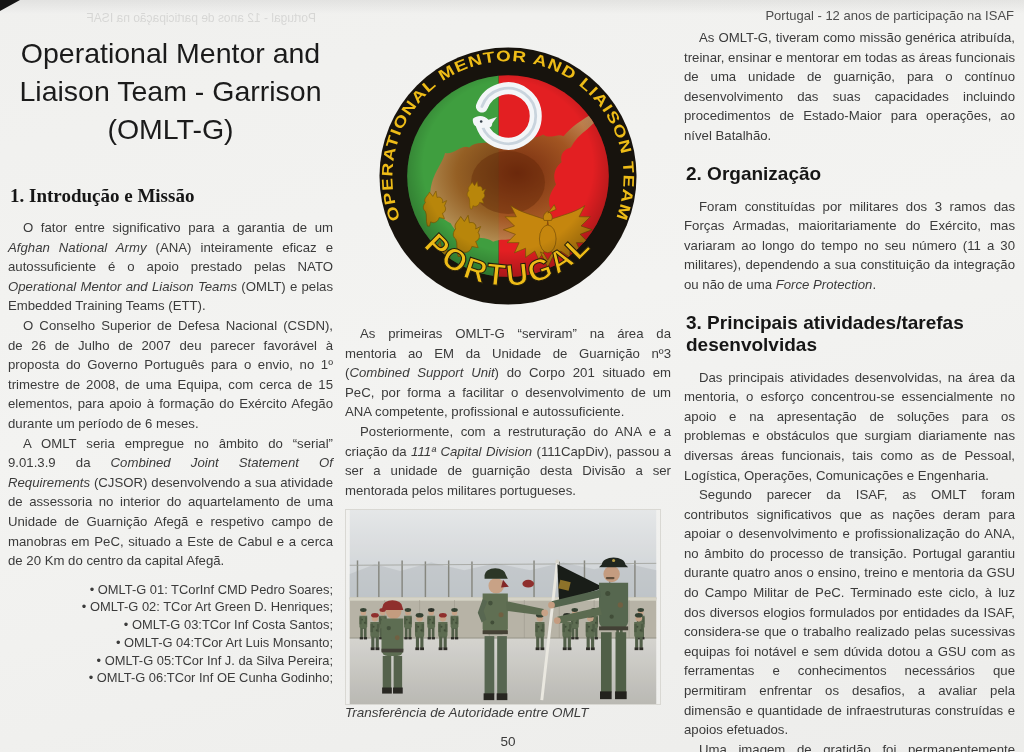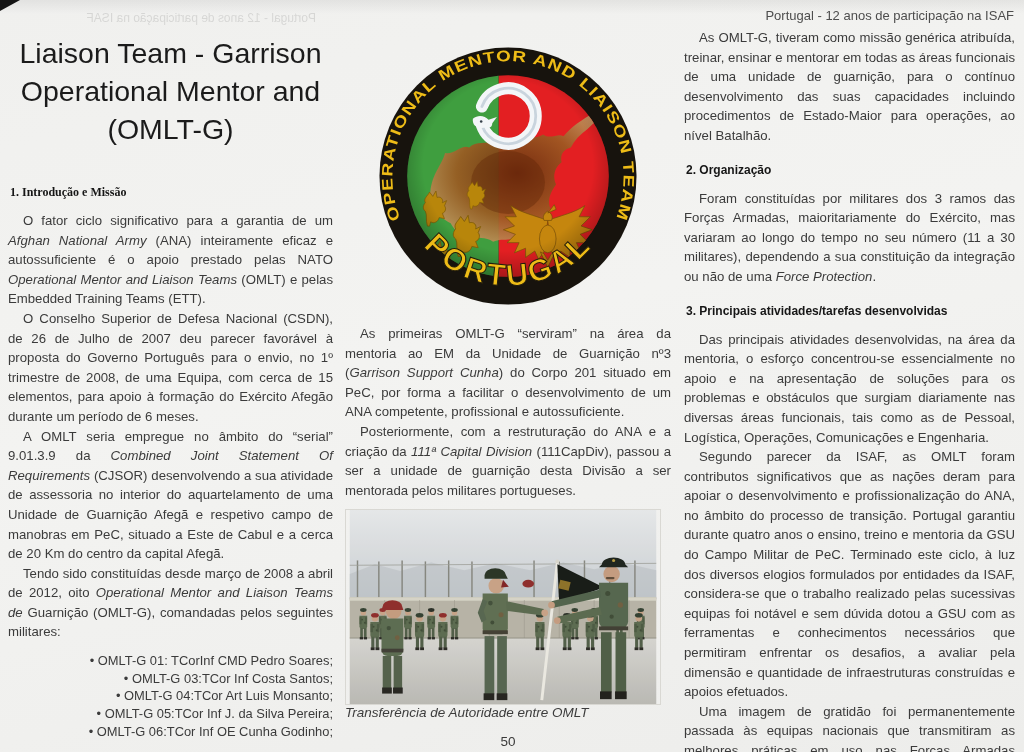--- a/index.html
+++ b/index.html
@@ -15,21 +15,21 @@
     border-top:11px solid #141414;border-right:20px solid transparent;z-index:5;}
   .bleed{position:absolute;top:11px;left:66px;width:250px;font-size:12px;color:#7d7d7d;
     opacity:.22;transform:scaleX(-1);filter:blur(.7px);white-space:nowrap;}
   .running-header{position:absolute;top:8px;right:10px;font-size:13px;color:#4d4d4d;}
   .col{position:absolute;}
   .col-left{left:8px;top:34px;width:325px;}
   .col-mid{left:345px;top:42px;width:326px;}
   .col-right{left:684px;top:28px;width:331px;}
   .title{margin:0;font-size:28.5px;line-height:38px;font-weight:400;color:#1b1b1b;text-align:center;}
   .title .tl{display:block;}
-  .sec{font-size:12px;font-weight:700;color:#161616;margin:0;}
+  .sec{font-size:19px;font-weight:700;color:#161616;margin:0;}
   .col-left .sec{margin:37px 0 11px 2px;font-family:Liberation Serif, serif;}
   .col-right .sec{margin:17px 0 12px 2px;}
   .para{font-size:13.2px;line-height:19.6px;text-align:justify;margin:0;text-indent:15px;color:#3b3b3b;}
   .it{font-style:italic;}
   .commanders{list-style:none;margin:10px 0 0 0;padding:0 0 0 40px;}
   .cmd{font-size:12.9px;line-height:17.7px;color:#3b3b3b;text-align:right;}
   .cmd::before{content:"•\00a0";}
   .emblem{width:280px;height:270px;margin:0 auto;}
   .emblem svg{width:100%;height:100%;display:block;}
   .mid-text{margin-top:12px;}
@@ -42,31 +42,31 @@
 <body>
 
 <div class="page">
 
   <div class="corner-artifact"></div>
   <div class="bleed">Portugal - 12 anos de participação na ISAF</div>
   <div class="running-header">Portugal - 12 anos de participação na ISAF</div>
 
   <section class="col col-left">
     <h1 class="title">
+      <span class="tl">Operational Mentor and</span>
       <span class="tl">Liaison Team - Garrison</span>
-      <span class="tl">Operational Mentor and</span>
       <span class="tl">(OMLT-G)</span>
     </h1>
     <h2 class="sec">1. Introdução e Missão</h2>
-    <p class="para"><span>O fator ciclo significativo para a garantia de um </span><span class="it">Afghan National Army</span><span> (ANA) inteiramente eficaz e autossuficiente é o apoio prestado pelas NATO </span><span class="it">Operational Mentor and Liaison Teams</span><span> (OMLT) e pelas Embedded Training Teams (ETT).</span></p>
+    <p class="para"><span>O fator entre significativo para a garantia de um </span><span class="it">Afghan National Army</span><span> (ANA) inteiramente eficaz e autossuficiente é o apoio prestado pelas NATO </span><span class="it">Operational Mentor and Liaison Teams</span><span> (OMLT) e pelas Embedded Training Teams (ETT).</span></p>
     <p class="para"><span>O Conselho Superior de Defesa Nacional (CSDN), de 26 de Julho de 2007 deu parecer favorável à proposta do Governo Português para o envio, no 1º trimestre de 2008, de uma Equipa, com cerca de 15 elementos, para apoio à formação do Exército Afegão durante um período de 6 meses.</span></p>
     <p class="para"><span>A OMLT seria empregue no âmbito do “serial” 9.01.3.9 da </span><span class="it">Combined Joint Statement Of Requirements</span><span> (CJSOR) desenvolvendo a sua atividade de assessoria no interior do aquartelamento de uma Unidade de Guarnição Afegã e respetivo campo de manobras em PeC, situado a Este de Cabul e a cerca de 20 Km do centro da capital Afegã.</span></p>
-    <p class="para"><span>Tendo sido constituídas desde março de 2008 a abril de 2012, oito </span><span class="it">Operational Mentor and Liaison Teams de</span><span> Guarnição (OMLT-G), comandadas pelos seguintes militares:</span></p>
     <ul class="commanders">
       <li class="cmd">OMLT-G 01: TCorInf CMD Pedro Soares;</li>
+      <li class="cmd">OMLT-G 02: TCor Art Green D. Henriques;</li>
       <li class="cmd">OMLT-G 03:TCor Inf Costa Santos;</li>
       <li class="cmd">OMLT-G 04:TCor Art Luis Monsanto;</li>
       <li class="cmd">OMLT-G 05:TCor Inf J. da Silva Pereira;</li>
       <li class="cmd">OMLT-G 06:TCor Inf OE Cunha Godinho;</li>
 
     </ul>
   </section>
 
   <section class="col col-mid">
     <div class="emblem">
@@ -118,21 +118,21 @@
         <text font-family="Liberation Sans, sans-serif" font-size="16.5" font-weight="bold" fill="#eebc17" letter-spacing="1">
           <textPath href="#arcTop" startOffset="6" textLength="486" lengthAdjust="spacingAndGlyphs">OPERATIONAL MENTOR AND LIAISON TEAM</textPath>
         </text>
         <text font-family="Liberation Sans, sans-serif" font-size="33" font-weight="bold" fill="#eebc17" stroke="#221c0c" stroke-width="1.1" letter-spacing="3" text-anchor="middle">
           <textPath href="#arcBot" startOffset="50%">PORTUGAL</textPath>
         </text>
       </svg>
     </div>
 
     <div class="mid-text">
-      <p class="para"><span>As primeiras OMLT-G “serviram” na área da mentoria ao EM da Unidade de Guarnição nº3 (</span><span class="it">Garrison Support Cunha</span><span>) do Corpo 201 situado em PeC, por forma a facilitar o desenvolvimento de um ANA competente, profissional e autossuficiente.</span></p>
+      <p class="para"><span>As primeiras OMLT-G “serviram” na área da mentoria ao EM da Unidade de Guarnição nº3 (</span><span class="it">Combined Support Unit</span><span>) do Corpo 201 situado em PeC, por forma a facilitar o desenvolvimento de um ANA competente, profissional e autossuficiente.</span></p>
       <p class="para"><span>Posteriormente, com a restruturação do ANA e a criação da </span><span class="it">111ª Capital Division</span><span> (111CapDiv), passou a ser a unidade de guarnição desta Divisão a ser mentorada pelos militares portugueses.</span></p>
     </div>
 
     <figure class="photo" style="margin:9px 0 0 0;">
       <svg viewBox="0 0 316 200">
         <defs>
           <linearGradient id="sky" x1="0" y1="0" x2="0" y2="1">
             <stop offset="0" stop-color="#e7e9ea"></stop>
               <stop offset="1" stop-color="#c9ced2"></stop>
           </linearGradient>

